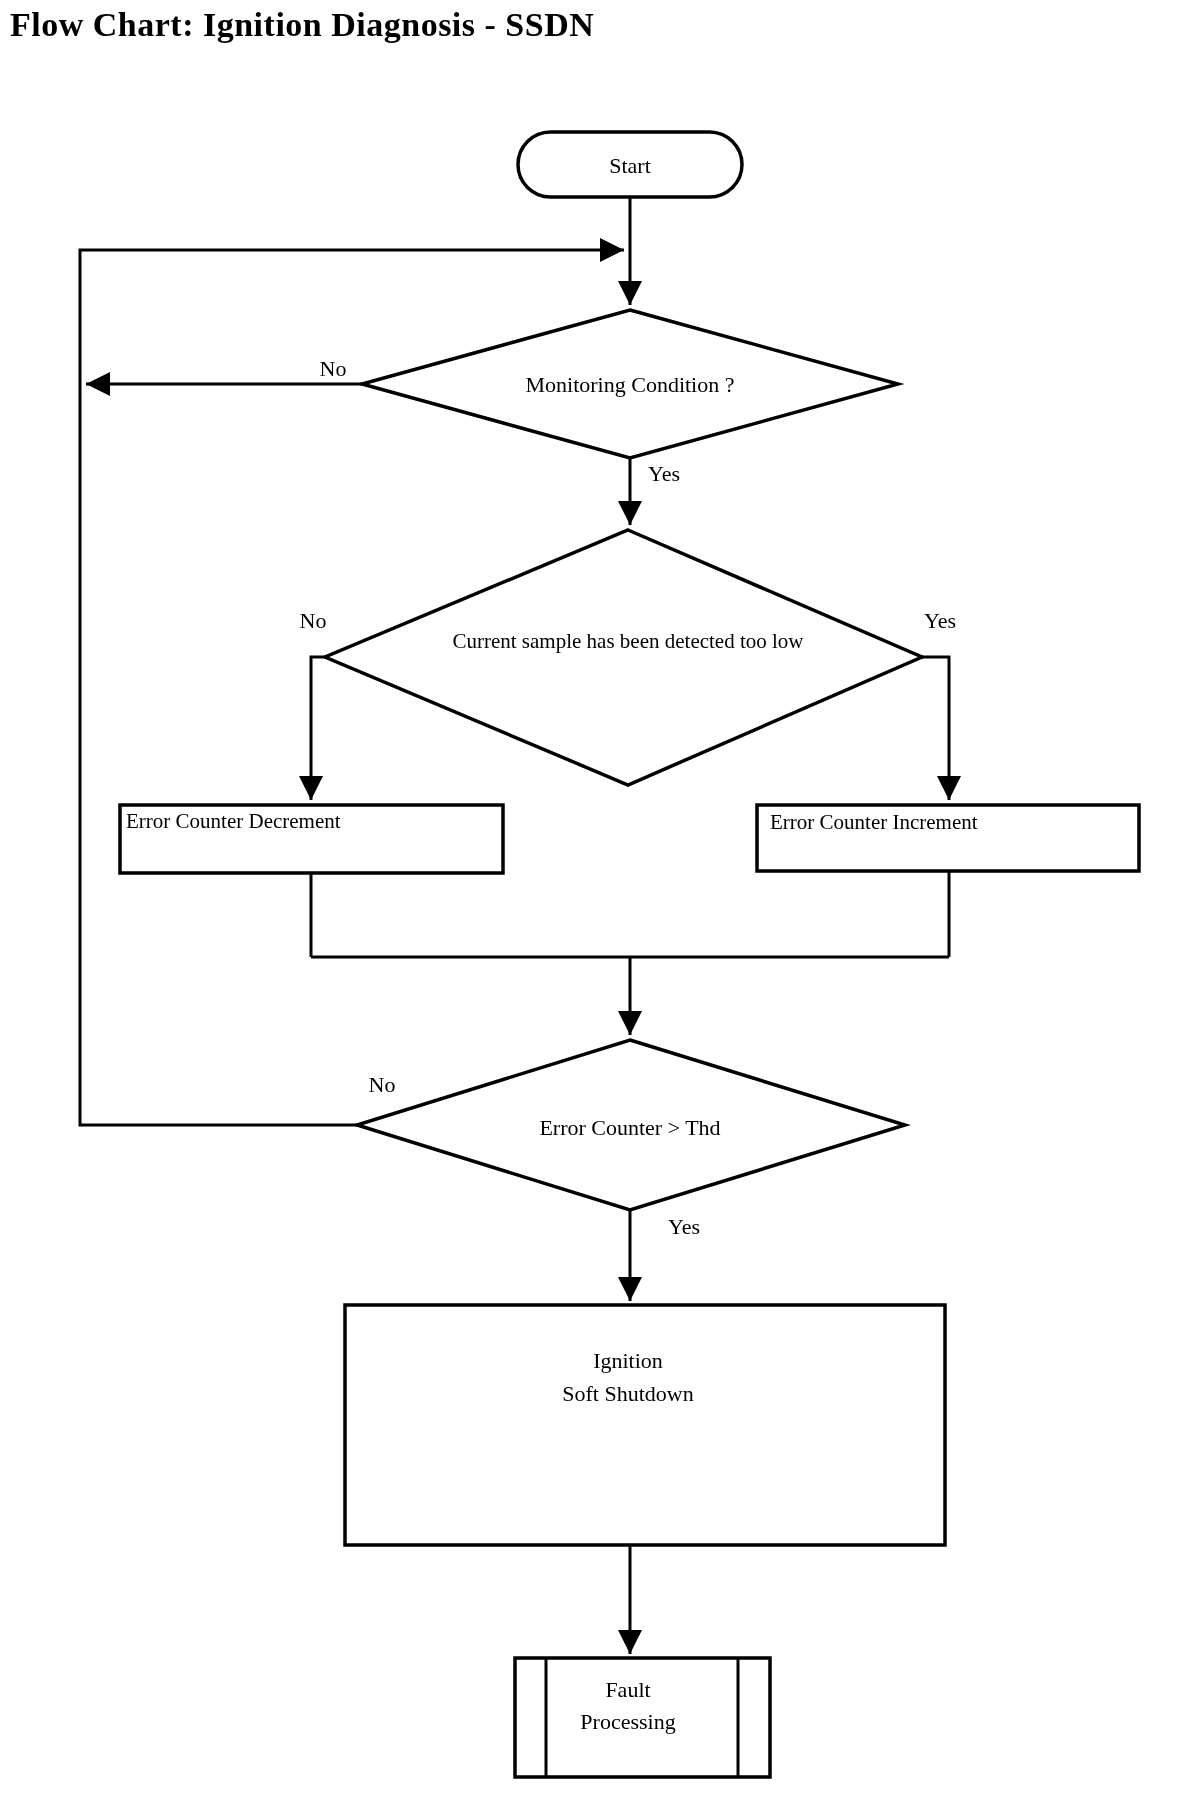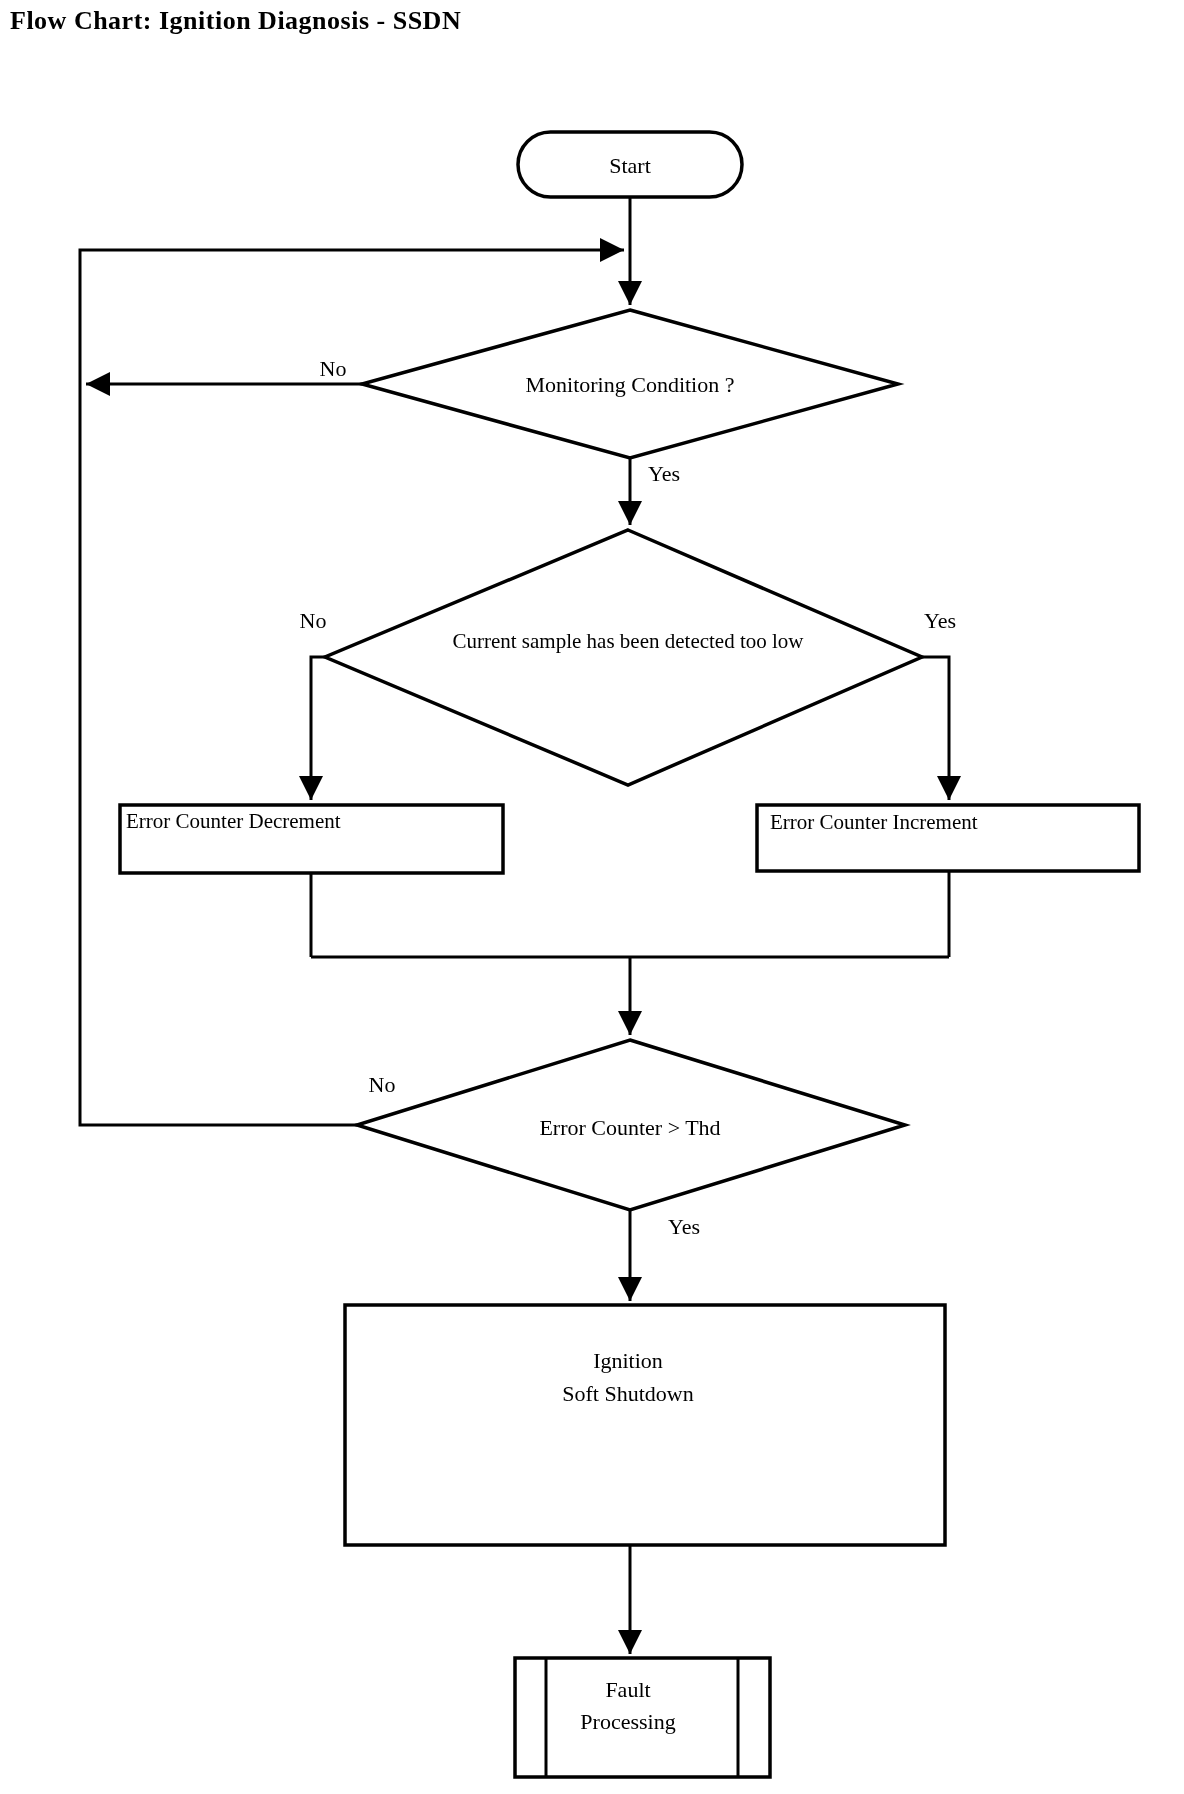--- a/index.html
+++ b/index.html
@@ -10,21 +10,21 @@
   body {
     width: 1184px;
     height: 1794px;
     position: relative;
     font-family: "Liberation Serif", "DejaVu Serif", serif;
   }
   .page-title {
     position: absolute;
     left: 10px;
     top: 6px;
-    font-size: 26px;
+    font-size: 34px;
     font-weight: bold;
     color: #000000;
     letter-spacing: 0.5px;
     white-space: nowrap;
   }
   svg.flowchart {
     position: absolute;
     left: 0;
     top: 0;
   }

